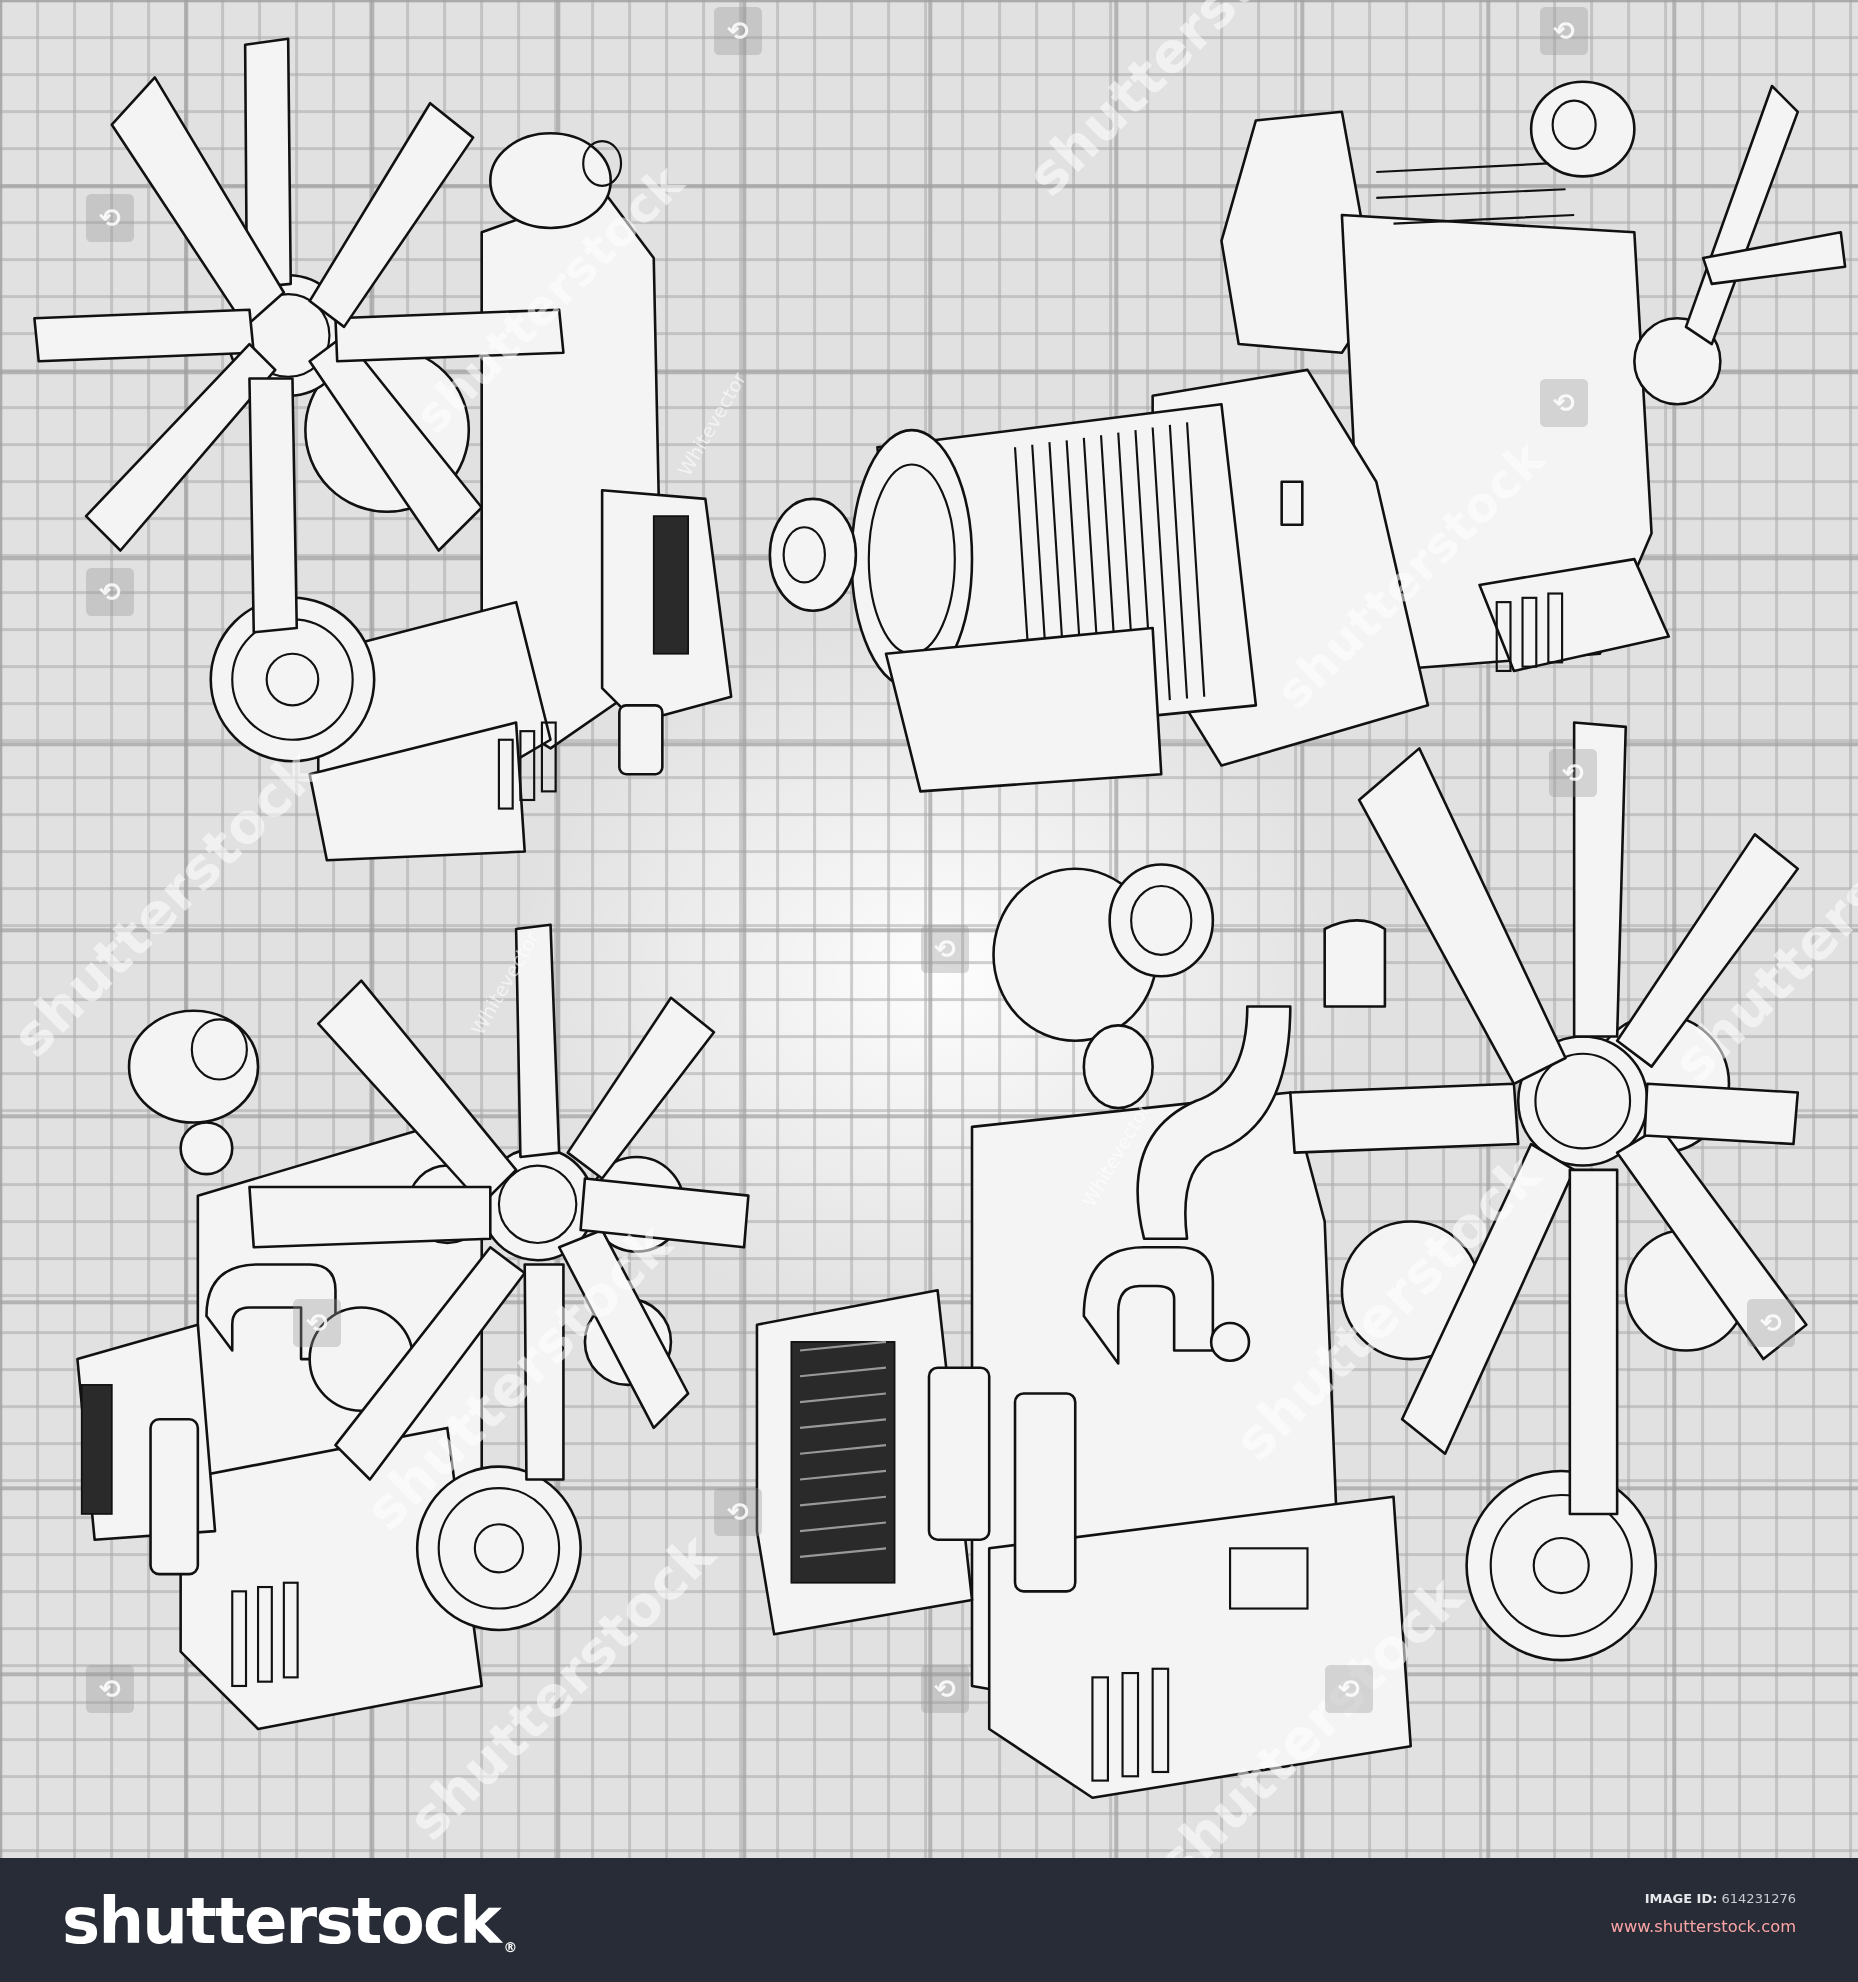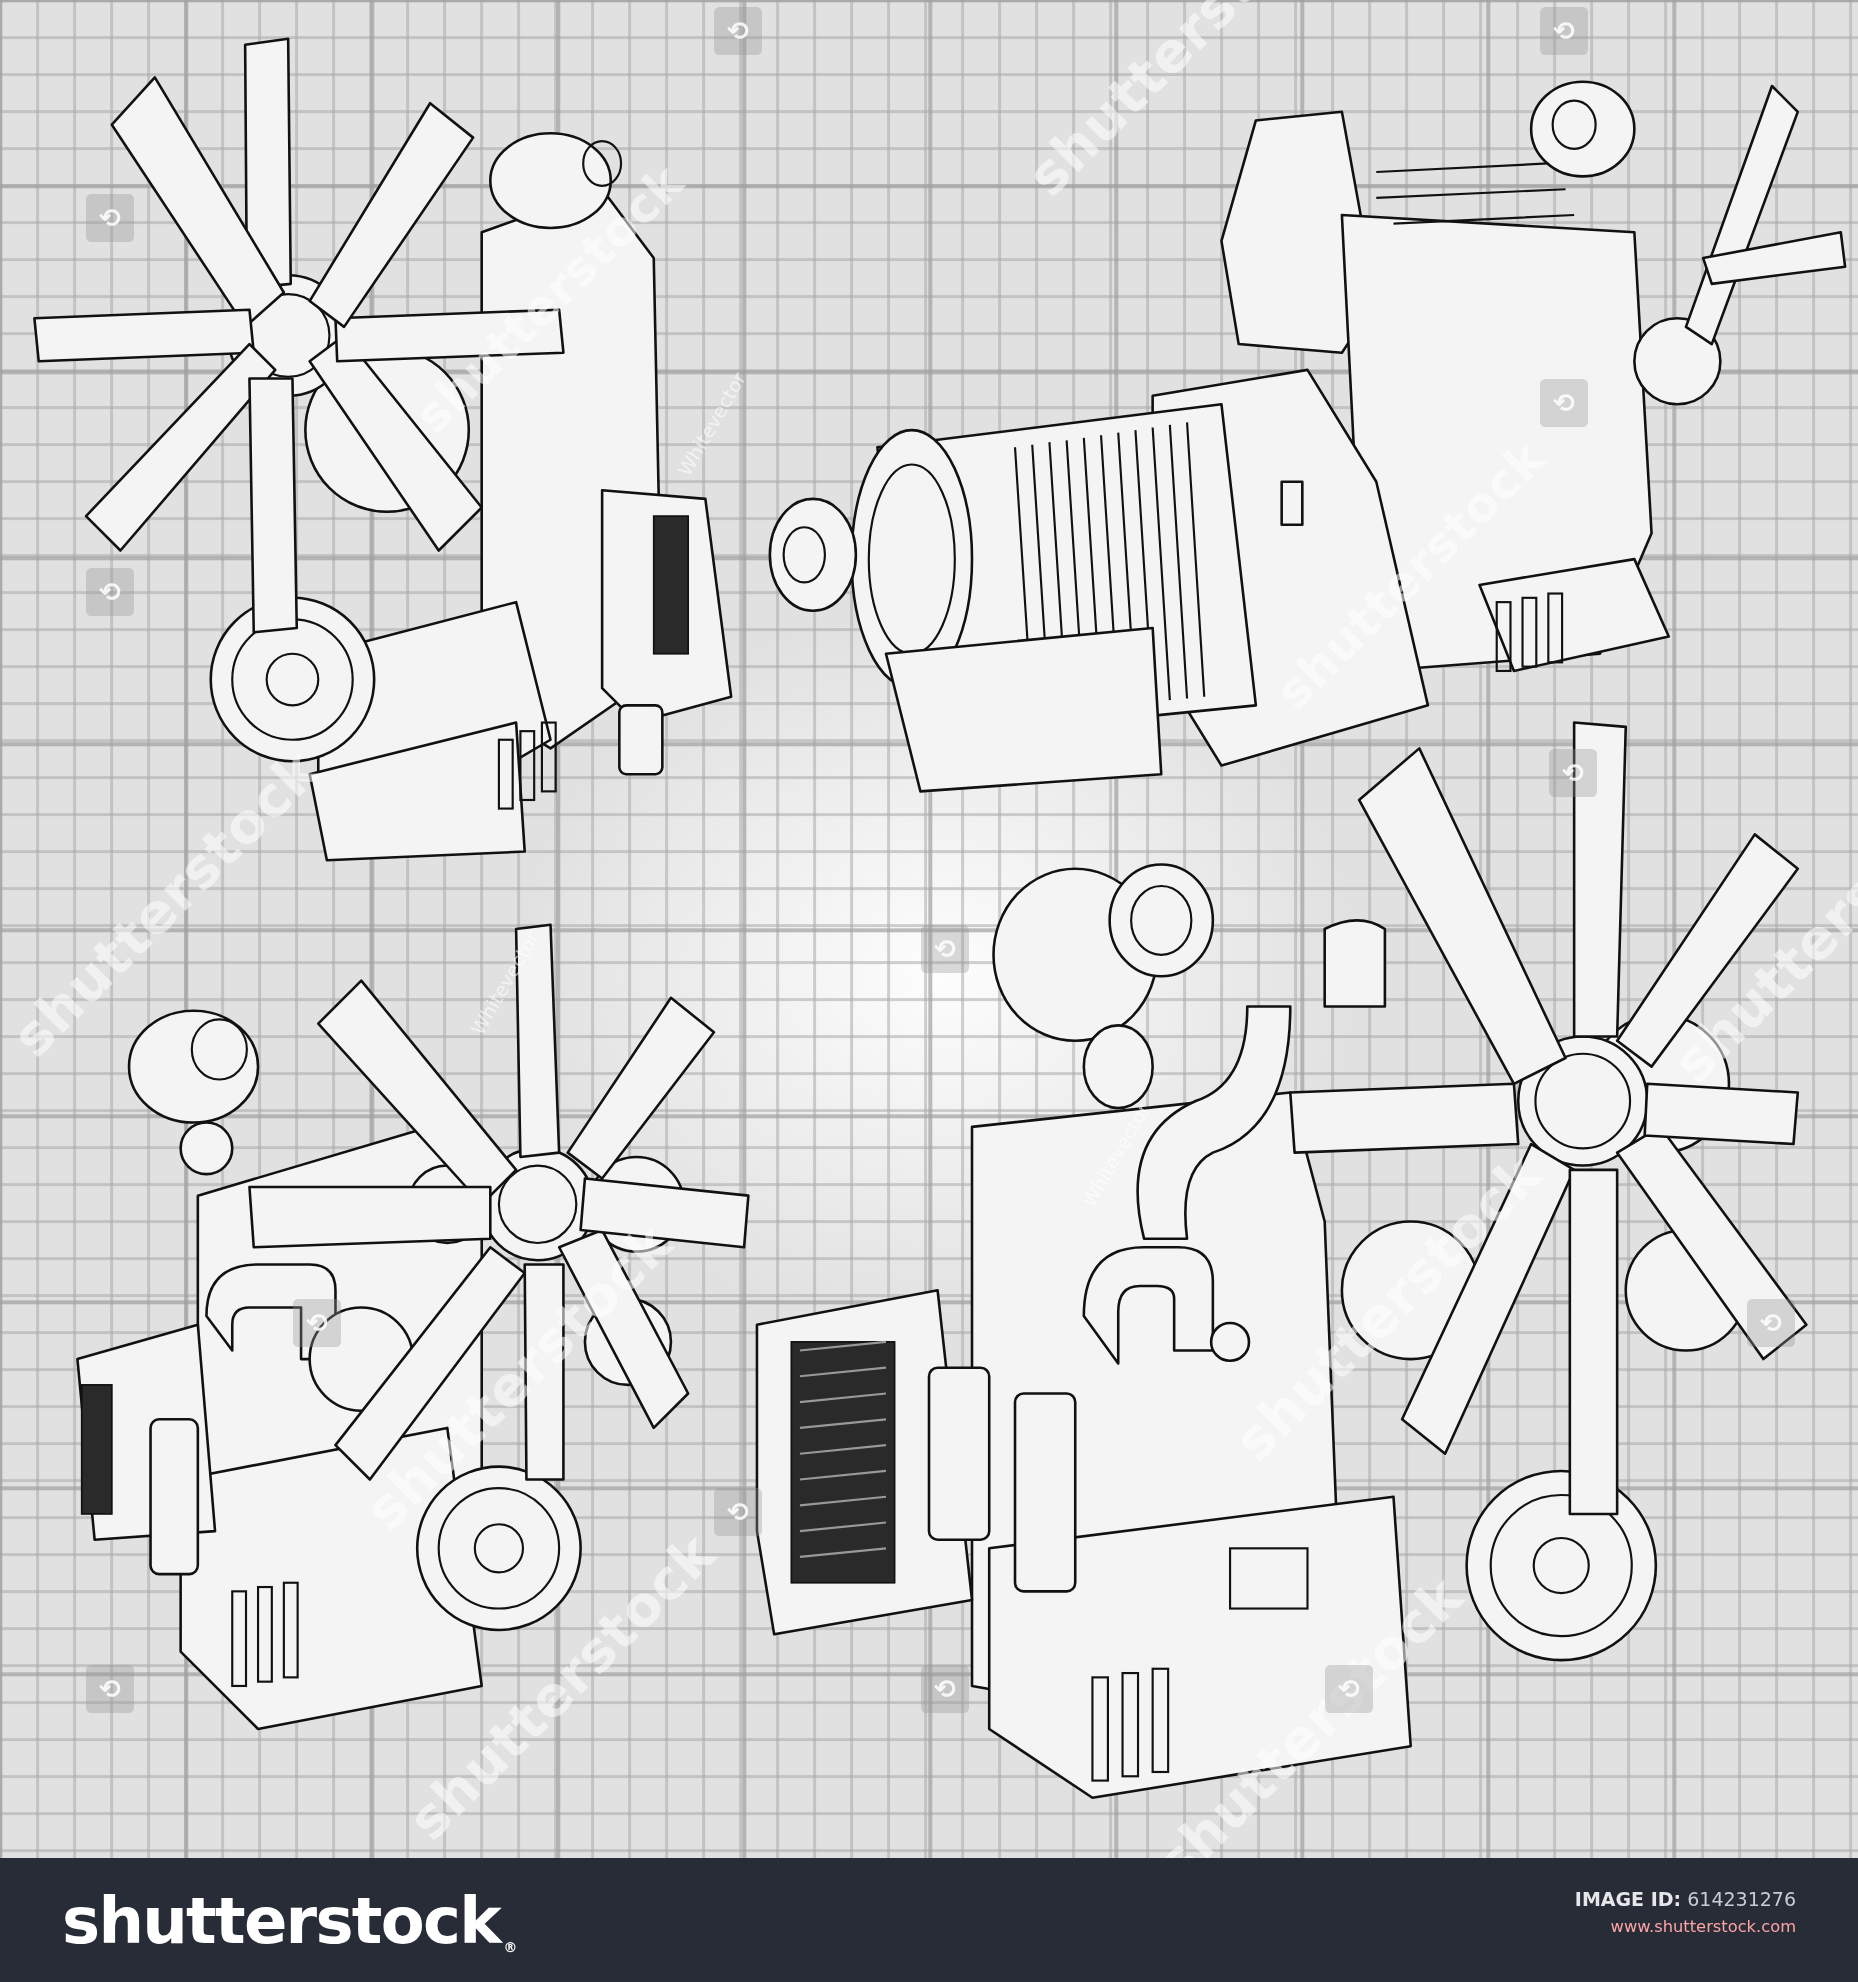--- a/index.html
+++ b/index.html
@@ -41,21 +41,21 @@
   }
   .footer {
     position:absolute; left:0; top:1858px; width:1858px; height:146px; background:#272c37;
   }
   .logo {
     position:absolute; left:62px; top:15.5px; color:#ffffff; font-family:"DejaVu Sans", sans-serif;
     font-size:64px; font-weight:bold; letter-spacing:-1.7px; line-height:95px;
   }
   .logo sup { font-size:13.8px; vertical-align:top; position:relative; top:26px; margin-left:3.4px; }
   .meta { position:absolute; right:62px; top:27.5px; text-align:right; color:#c9ccd2; }
-  .meta .id { font-size:19px; line-height:26px;text-align:right; }
+  .meta .id { font-size:13px; line-height:26px;text-align:right; }
   .meta .id b { color:#e6e7ea; font-weight:bold; }
   .meta .url { font-size:16.3px; line-height:29px; color:#fca5a5; }
 </style>
 </head>
 <body>
 
 <div class="canvas">
   <div class="grid-minor"></div>
   <div class="grid-major"></div>
 

